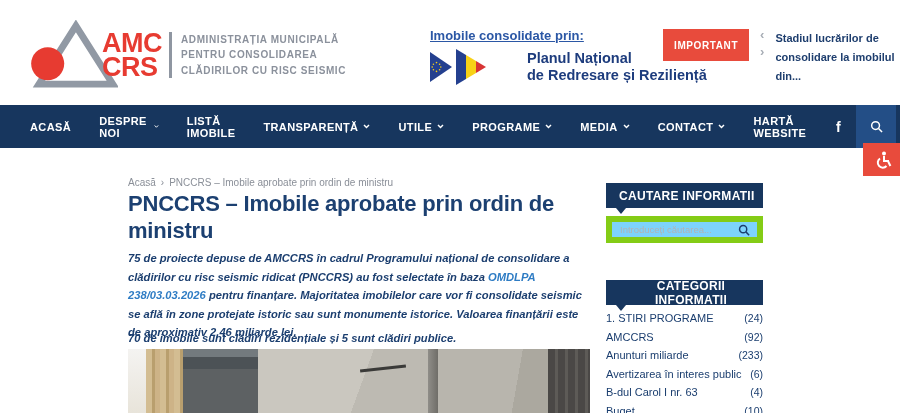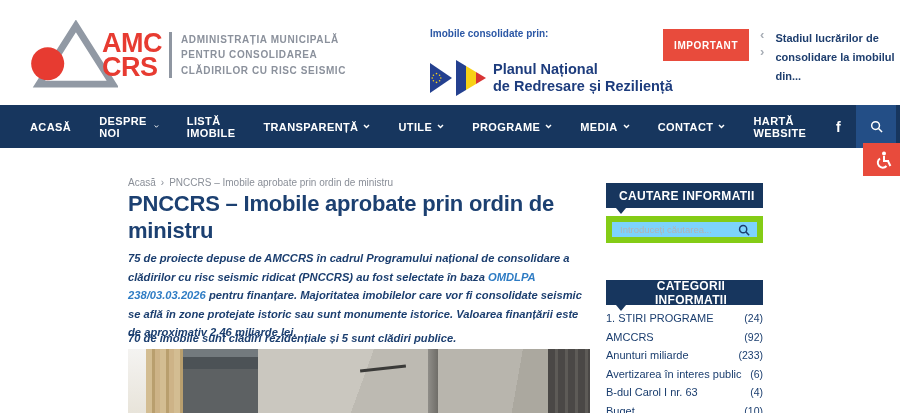--- a/index.html
+++ b/index.html
@@ -8,22 +8,22 @@
           font-family:"Liberation Sans", sans-serif; }
 
   
   .logo { position:absolute; left:26px; top:20px; display:flex; align-items:center; text-decoration:none; cursor:pointer; }
   .logo-mark { width:92px; height:70px; }
   .logo-acronym { margin-left:-16px; font-size:27px; font-weight:bold; color:#e73b31; line-height:24px; letter-spacing:-0.5px; }
   .logo-divider { width:3px; height:46px; background:#8f96a1; margin:0 9px 0 7px; }
   .logo-name { font-size:10px; font-weight:bold; color:#8b919c; line-height:15.5px; letter-spacing:0.6px; }
 
   .pnrr { position:absolute; left:430px; top:28px; cursor:pointer; }
-  .pnrr-label { font-size:10px; font-weight:bold; color:#2b57a5; margin-bottom:21px; }
-  .pnrr-row { display:flex; align-items:center; }
+  .pnrr-label { font-size:13px; font-weight:bold; color:#2b57a5; margin-bottom:6px;text-decoration:underline; }
+  .pnrr-row { display:flex; align-items:center;gap:34px; }
   .pnrr-name { margin-left:7px; font-size:14.5px; font-weight:bold; color:#1d3c7d; line-height:17px; }
 
   .ticker { position:absolute; left:663px; top:29px; display:flex; gap:11px; }
   .badge { background:#e84b3c; color:#fff; font-size:10px; font-weight:bold; letter-spacing:0.6px;
            padding:5px 11px; height:32px; display:inline-flex; align-items:center; }
   .ticker-arrows { display:flex; flex-direction:column; gap:7px; margin-top:1px; }
   .ticker-arrows span { color:#a7adb5; font-size:13px; line-height:10px; font-weight:bold; cursor:pointer; }
   .ticker-text { font-size:11px; font-weight:bold; color:#1e3e6e; line-height:19px; cursor:pointer; }
 
   

